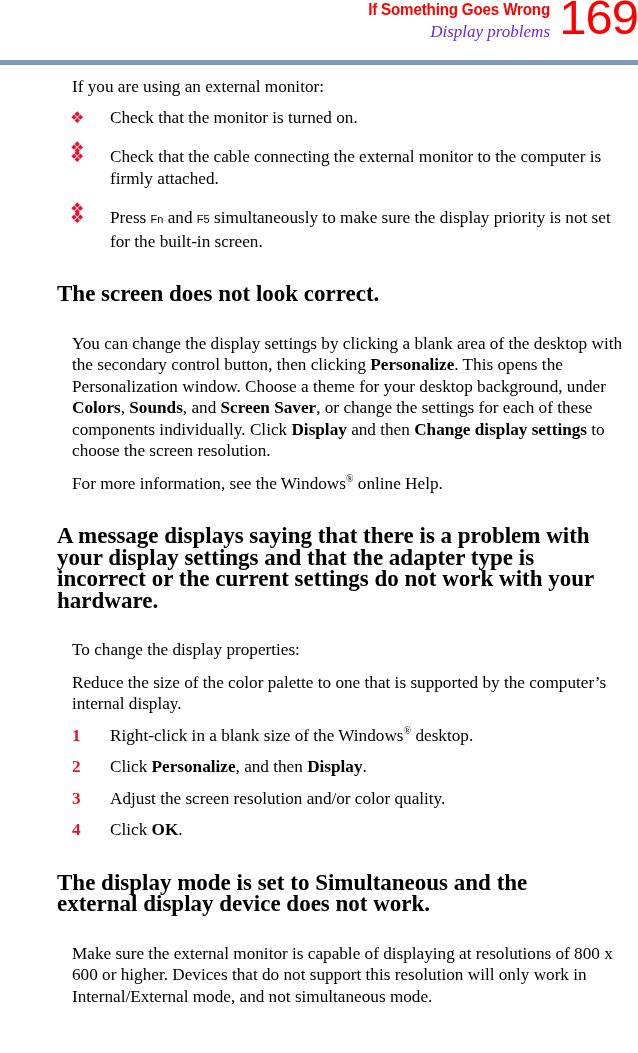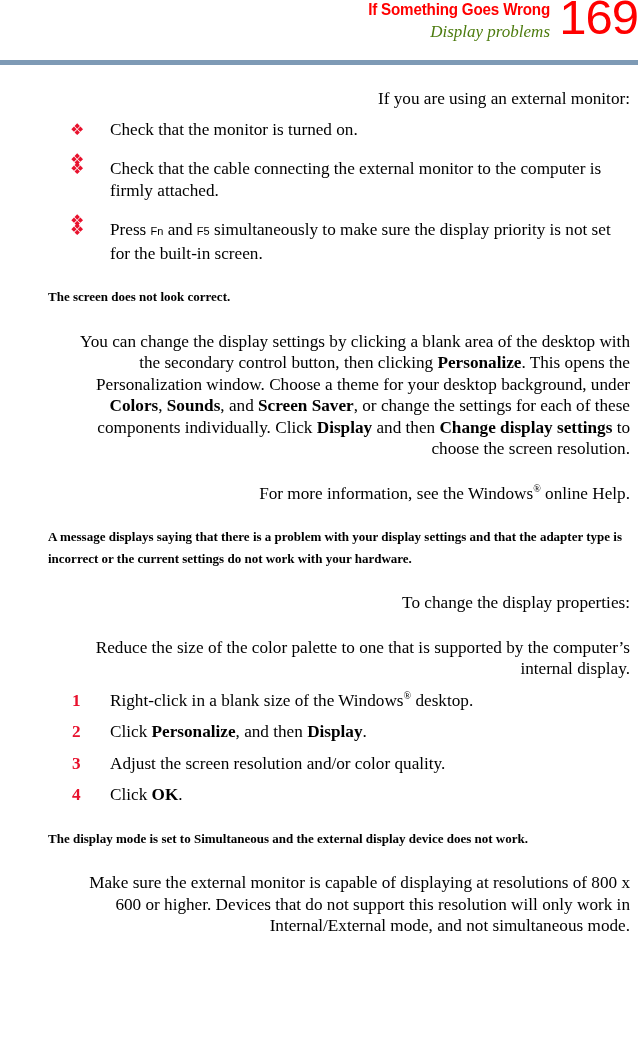--- a/index.html
+++ b/index.html
@@ -38,21 +38,21 @@
     color: #ff0000;
     transform: scaleX(0.92);
     transform-origin: right center;
     white-space: nowrap;
   }
   .header-subtitle {
     font-family: "Liberation Serif", "DejaVu Serif", serif;
     font-style: italic;
     font-size: 17px;
     line-height: 22px;
-    color: #4d7c0f;
+    color: #6d28d9;
     margin-top: 2px;
     white-space: nowrap;
   }
   .page-number {
     position: absolute;
     right: 0px;
     top: -7px;
     font-family: "Liberation Sans Narrow", "Liberation Sans", sans-serif;
     font-weight: normal;
     font-size: 49px;
@@ -72,32 +72,32 @@
 
   
   .content {
     position: absolute;
     top: 76px;
     left: 0;
     width: 638px;
   }
 
   .para {
-    margin: 12px 0 0 0;
+    margin: 0 0 0 0;
     padding: 0 8px 0 72px;
     font-size: 17.2px;
     line-height: 21.5px;
-    text-align: right;
+    text-align: left;
   }
   .para.spaced { padding-top: 11px; }
 
   .heading {
-    margin: 8px;
+    margin: 17px;
     padding: 0 8px 0 40px;
-    font-size: 13px;
+    font-size: 23px;
     line-height: 21.5px;
     font-weight: bold;
   }
   .heading.spaced-top { padding-top: 14px; }
 
   
   .bullet-list { margin: 0; padding: 0; list-style: none; }
   .bullet-item {
     position: relative;
     padding: 9px 8px 0 110px;

